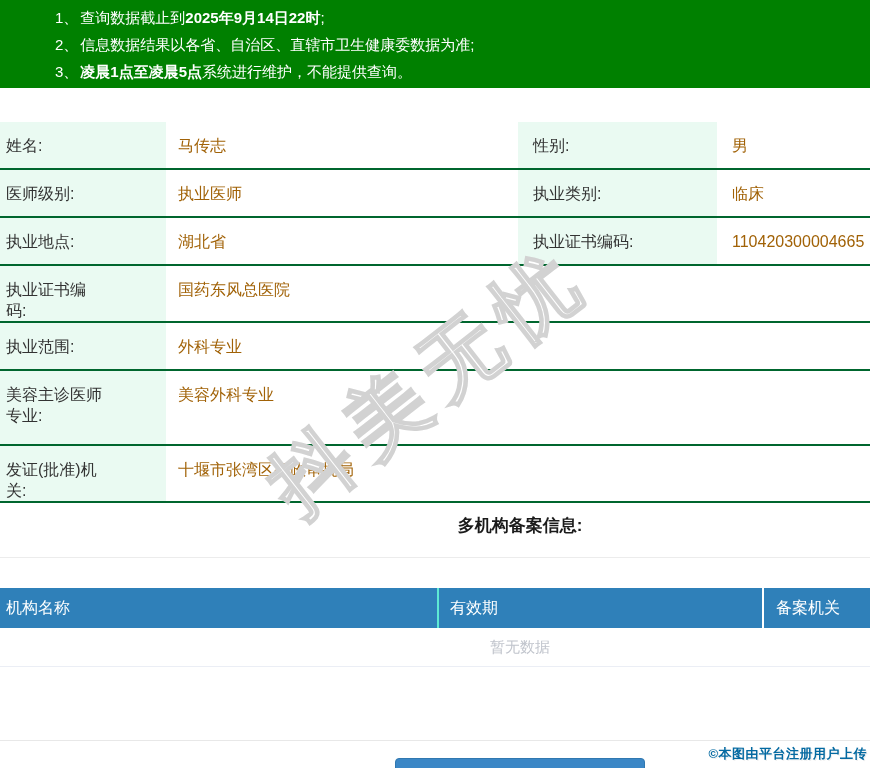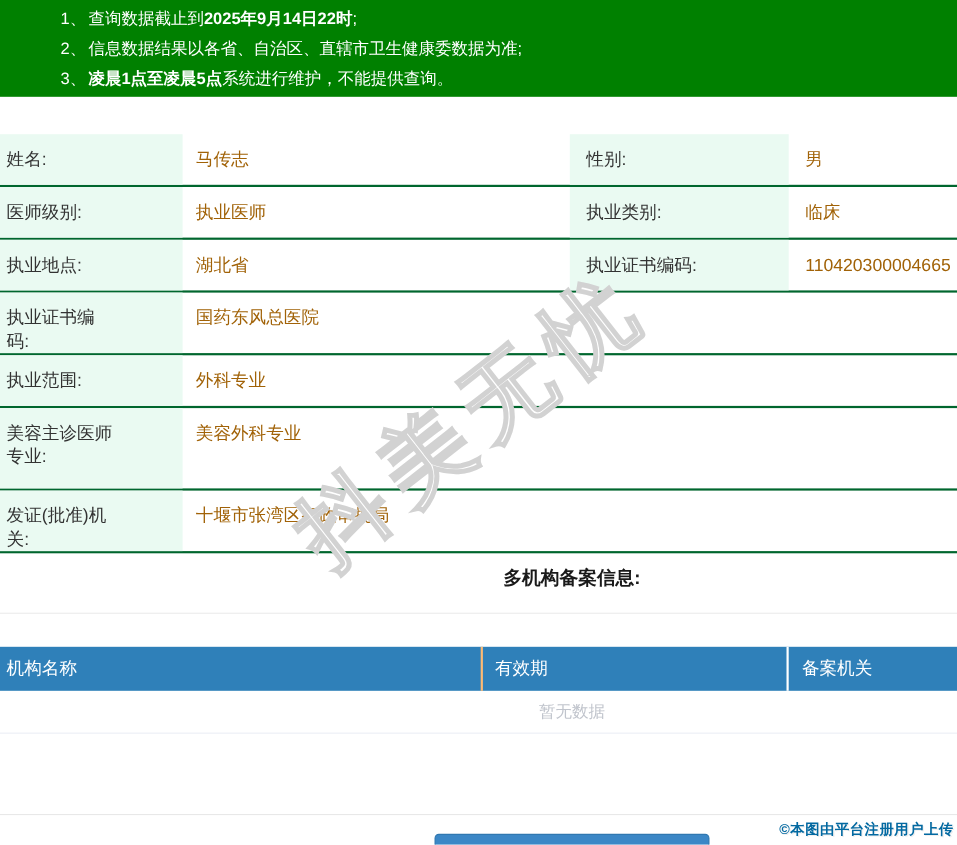--- a/index.html
+++ b/index.html
@@ -61,21 +61,21 @@
     background:var(--table-header-blue,#2f80b9);
     color:#fff;
     height:40px;
     font-size:16px;
   }
   .oh {
     display:flex; align-items:center;
     height:100%;
   }
   .oh1 { width:437px; padding-left:6px; }
-  .oh2 { width:278px; padding-left:11px; border-left:2px solid #fdba74; }
+  .oh2 { width:325px; padding-left:11px; border-left:2px solid #5eead4; }
   .oh3 { flex:1;      padding-left:12px; border-left:2px solid #fff; }
   .org-empty {
     height:39px;
     display:flex; align-items:center; justify-content:center;
     color:var(--empty-text-gray,#c0c4cc);
     font-size:15px;
     border-bottom:1px solid #ebeef5;
   }
   .spacer { height:74px; border-bottom:1px solid #e8e8e8; }
 

